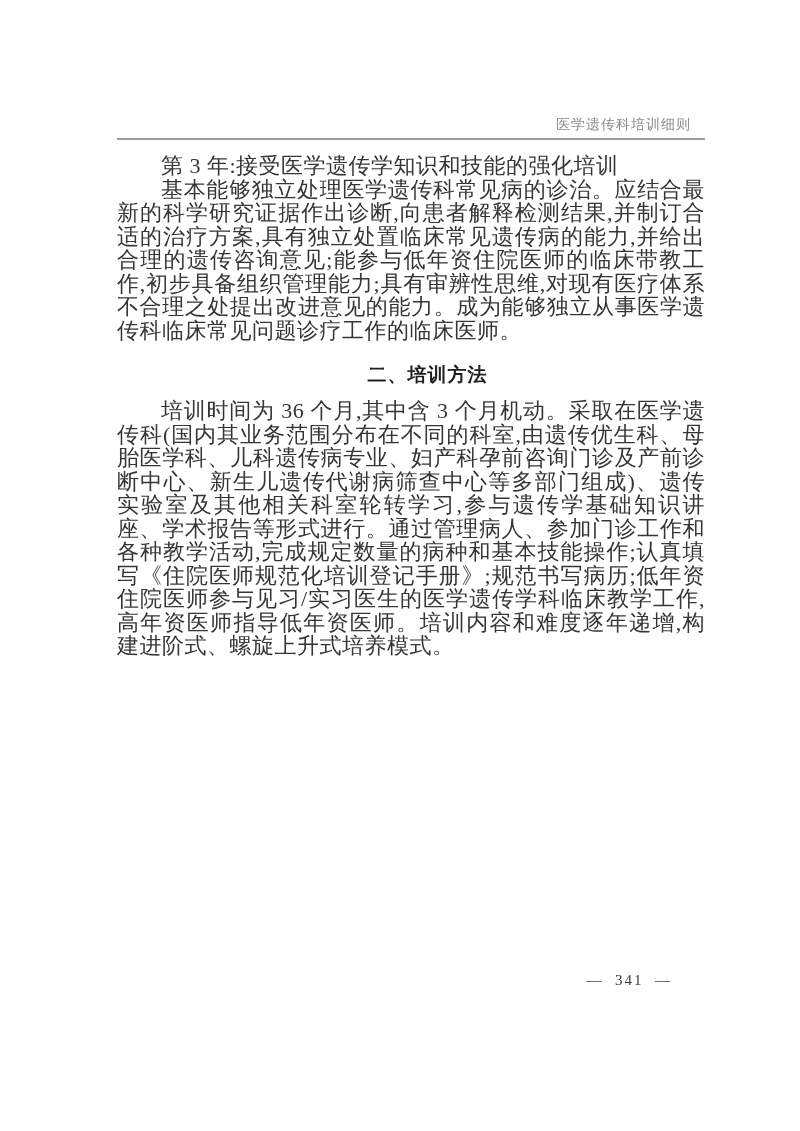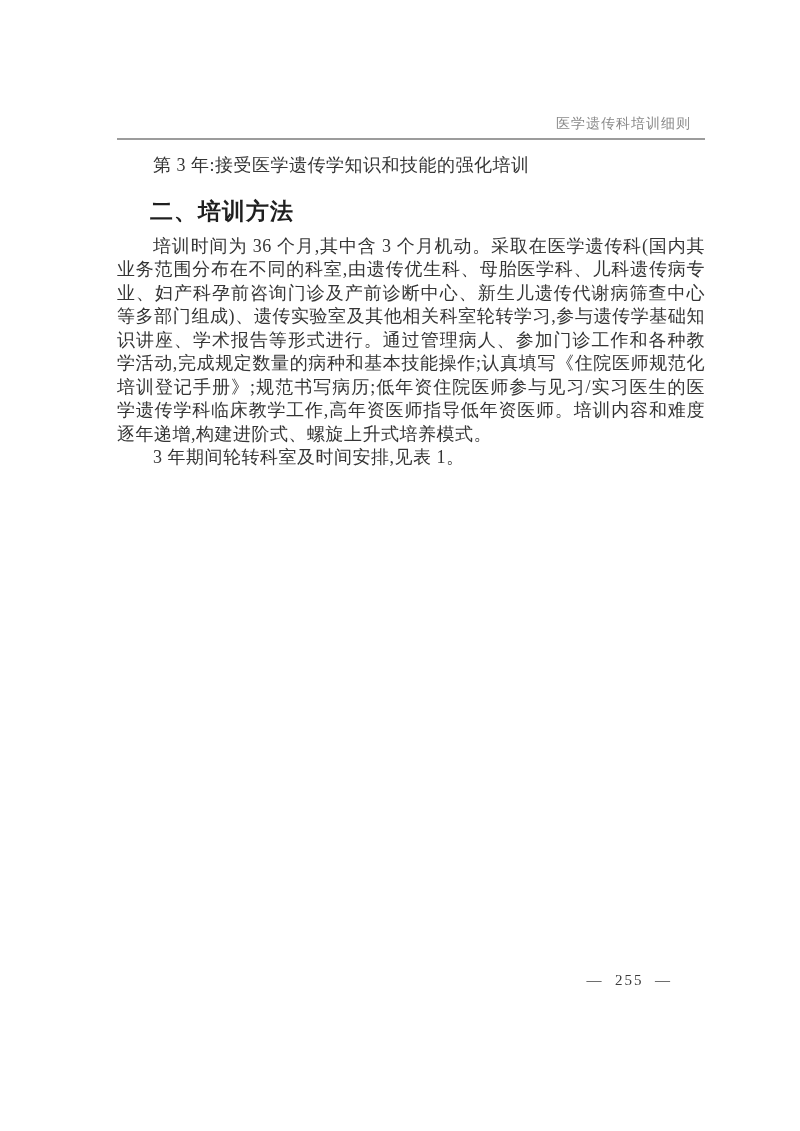--- a/index.html
+++ b/index.html
@@ -16,51 +16,52 @@
     font-family: "Liberation Serif", "DejaVu Serif", serif;
   }
   .content {
     position: absolute;
     left: 117px;
     top: 116px;
     width: 588px;
   }
   .header-title {
     text-align: right;
-    font-family: Liberation Mono, monospace;
+    font-family: Liberation Serif, serif;
     font-size: 14px;
     line-height: 17px;
     color: #8a8a8a;
     letter-spacing: 1px;
     padding-right: 14px;
     margin: 0 0 5px 0;
   }
   .header-rule {
     height: 2px;
     background: #9c9c9c;
     margin: 0 0 14px 0;
   }
   .body-text p.paragraph {
     margin: 0;
-    font-size: 18px;
+    font-size: 22px;
     line-height: 23.5px;
     color: #353535;
     text-align: justify;
     text-indent: 2em;
     letter-spacing: 0.5px;
   }
   .body-text h2.section-heading {
     margin: 20px 0 11px 0;
     font-family: "Liberation Sans", "DejaVu Sans", sans-serif;
     font-weight: bold;
-    font-size: 23px;
+    font-size: 19px;
     line-height: 26px;
     color: #1f1f1f;
     text-indent: 33px;
     letter-spacing: 1px;
+    text-align: center;
   }
   .page-footer {
     position: absolute;
     top: 970px;
     right: 128px;
     font-size: 15px;
     line-height: 20px;
     color: #3a3a3a;
     letter-spacing: 2px;
     white-space: pre;
@@ -68,19 +69,19 @@
 </style>
 </head>
 <body>
 
 <div class="page">
   <div class="content">
     <div class="header-title">医学遗传科培训细则</div>
     <div class="header-rule"></div>
     <div class="body-text">
         <p class="paragraph">第 3 年:接受医学遗传学知识和技能的强化培训</p>
+        <p class="paragraph">基本能够独立处理医学遗传科常见病的诊治。应结合最新的科学研究证据作出诊断,向患者解释检测结果,并制订合适的治疗方案,具有独立处置临床常见遗传病的能力,并给出合理的遗传咨询意见;能参与低年资住院医师的临床带教工作,初步具备组织管理能力;具有审辨性思维,对现有医疗体系不合理之处提出改进意见的能力。成为能够独立从事医学遗传科临床常见问题诊疗工作的临床医师。</p>
         <h2 class="section-heading">二、培训方法</h2>
         <p class="paragraph">培训时间为 36 个月,其中含 3 个月机动。采取在医学遗传科(国内其业务范围分布在不同的科室,由遗传优生科、母胎医学科、儿科遗传病专业、妇产科孕前咨询门诊及产前诊断中心、新生儿遗传代谢病筛查中心等多部门组成)、遗传实验室及其他相关科室轮转学习,参与遗传学基础知识讲座、学术报告等形式进行。通过管理病人、参加门诊工作和各种教学活动,完成规定数量的病种和基本技能操作;认真填写《住院医师规范化培训登记手册》;规范书写病历;低年资住院医师参与见习/实习医生的医学遗传学科临床教学工作,高年资医师指导低年资医师。培训内容和难度逐年递增,构建进阶式、螺旋上升式培养模式。</p>
-        <p class="paragraph">3 年期间轮转科室及时间安排,见表 1。</p>
       </div>
   </div>
-  <div class="page-footer">—  255  —</div>
+  <div class="page-footer">—  341  —</div>
 </div>
 
 </body></html>

